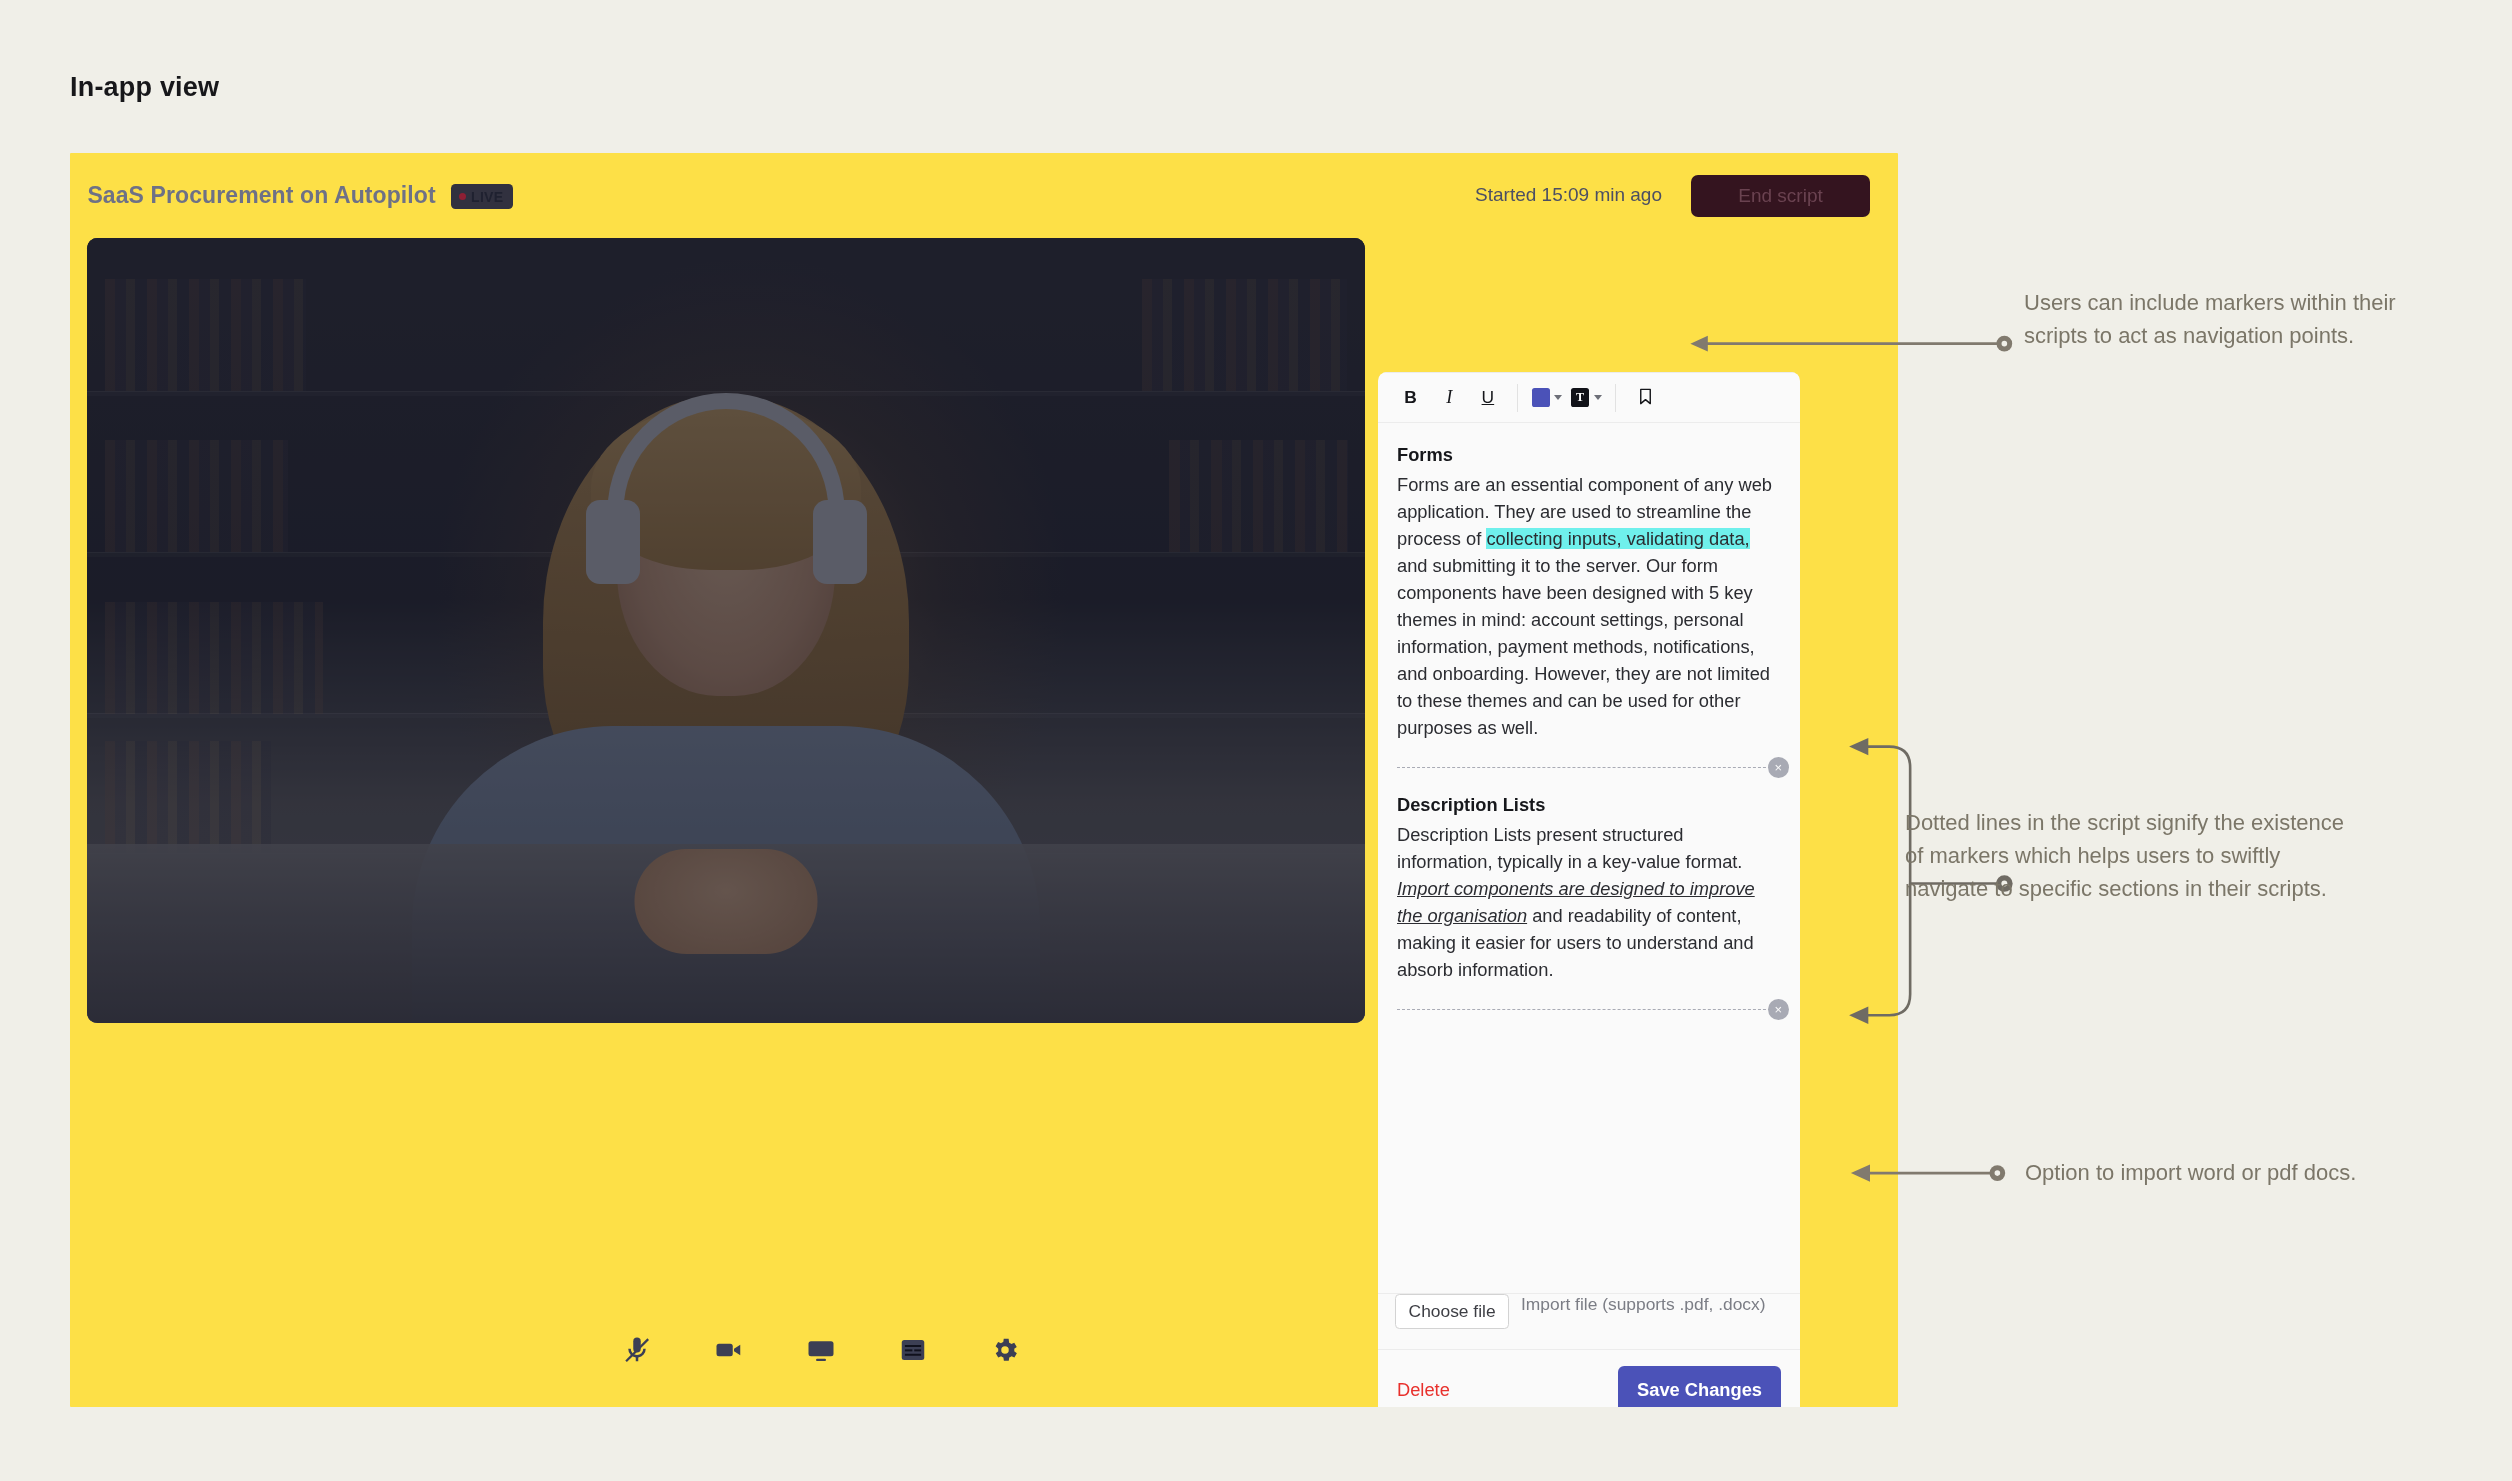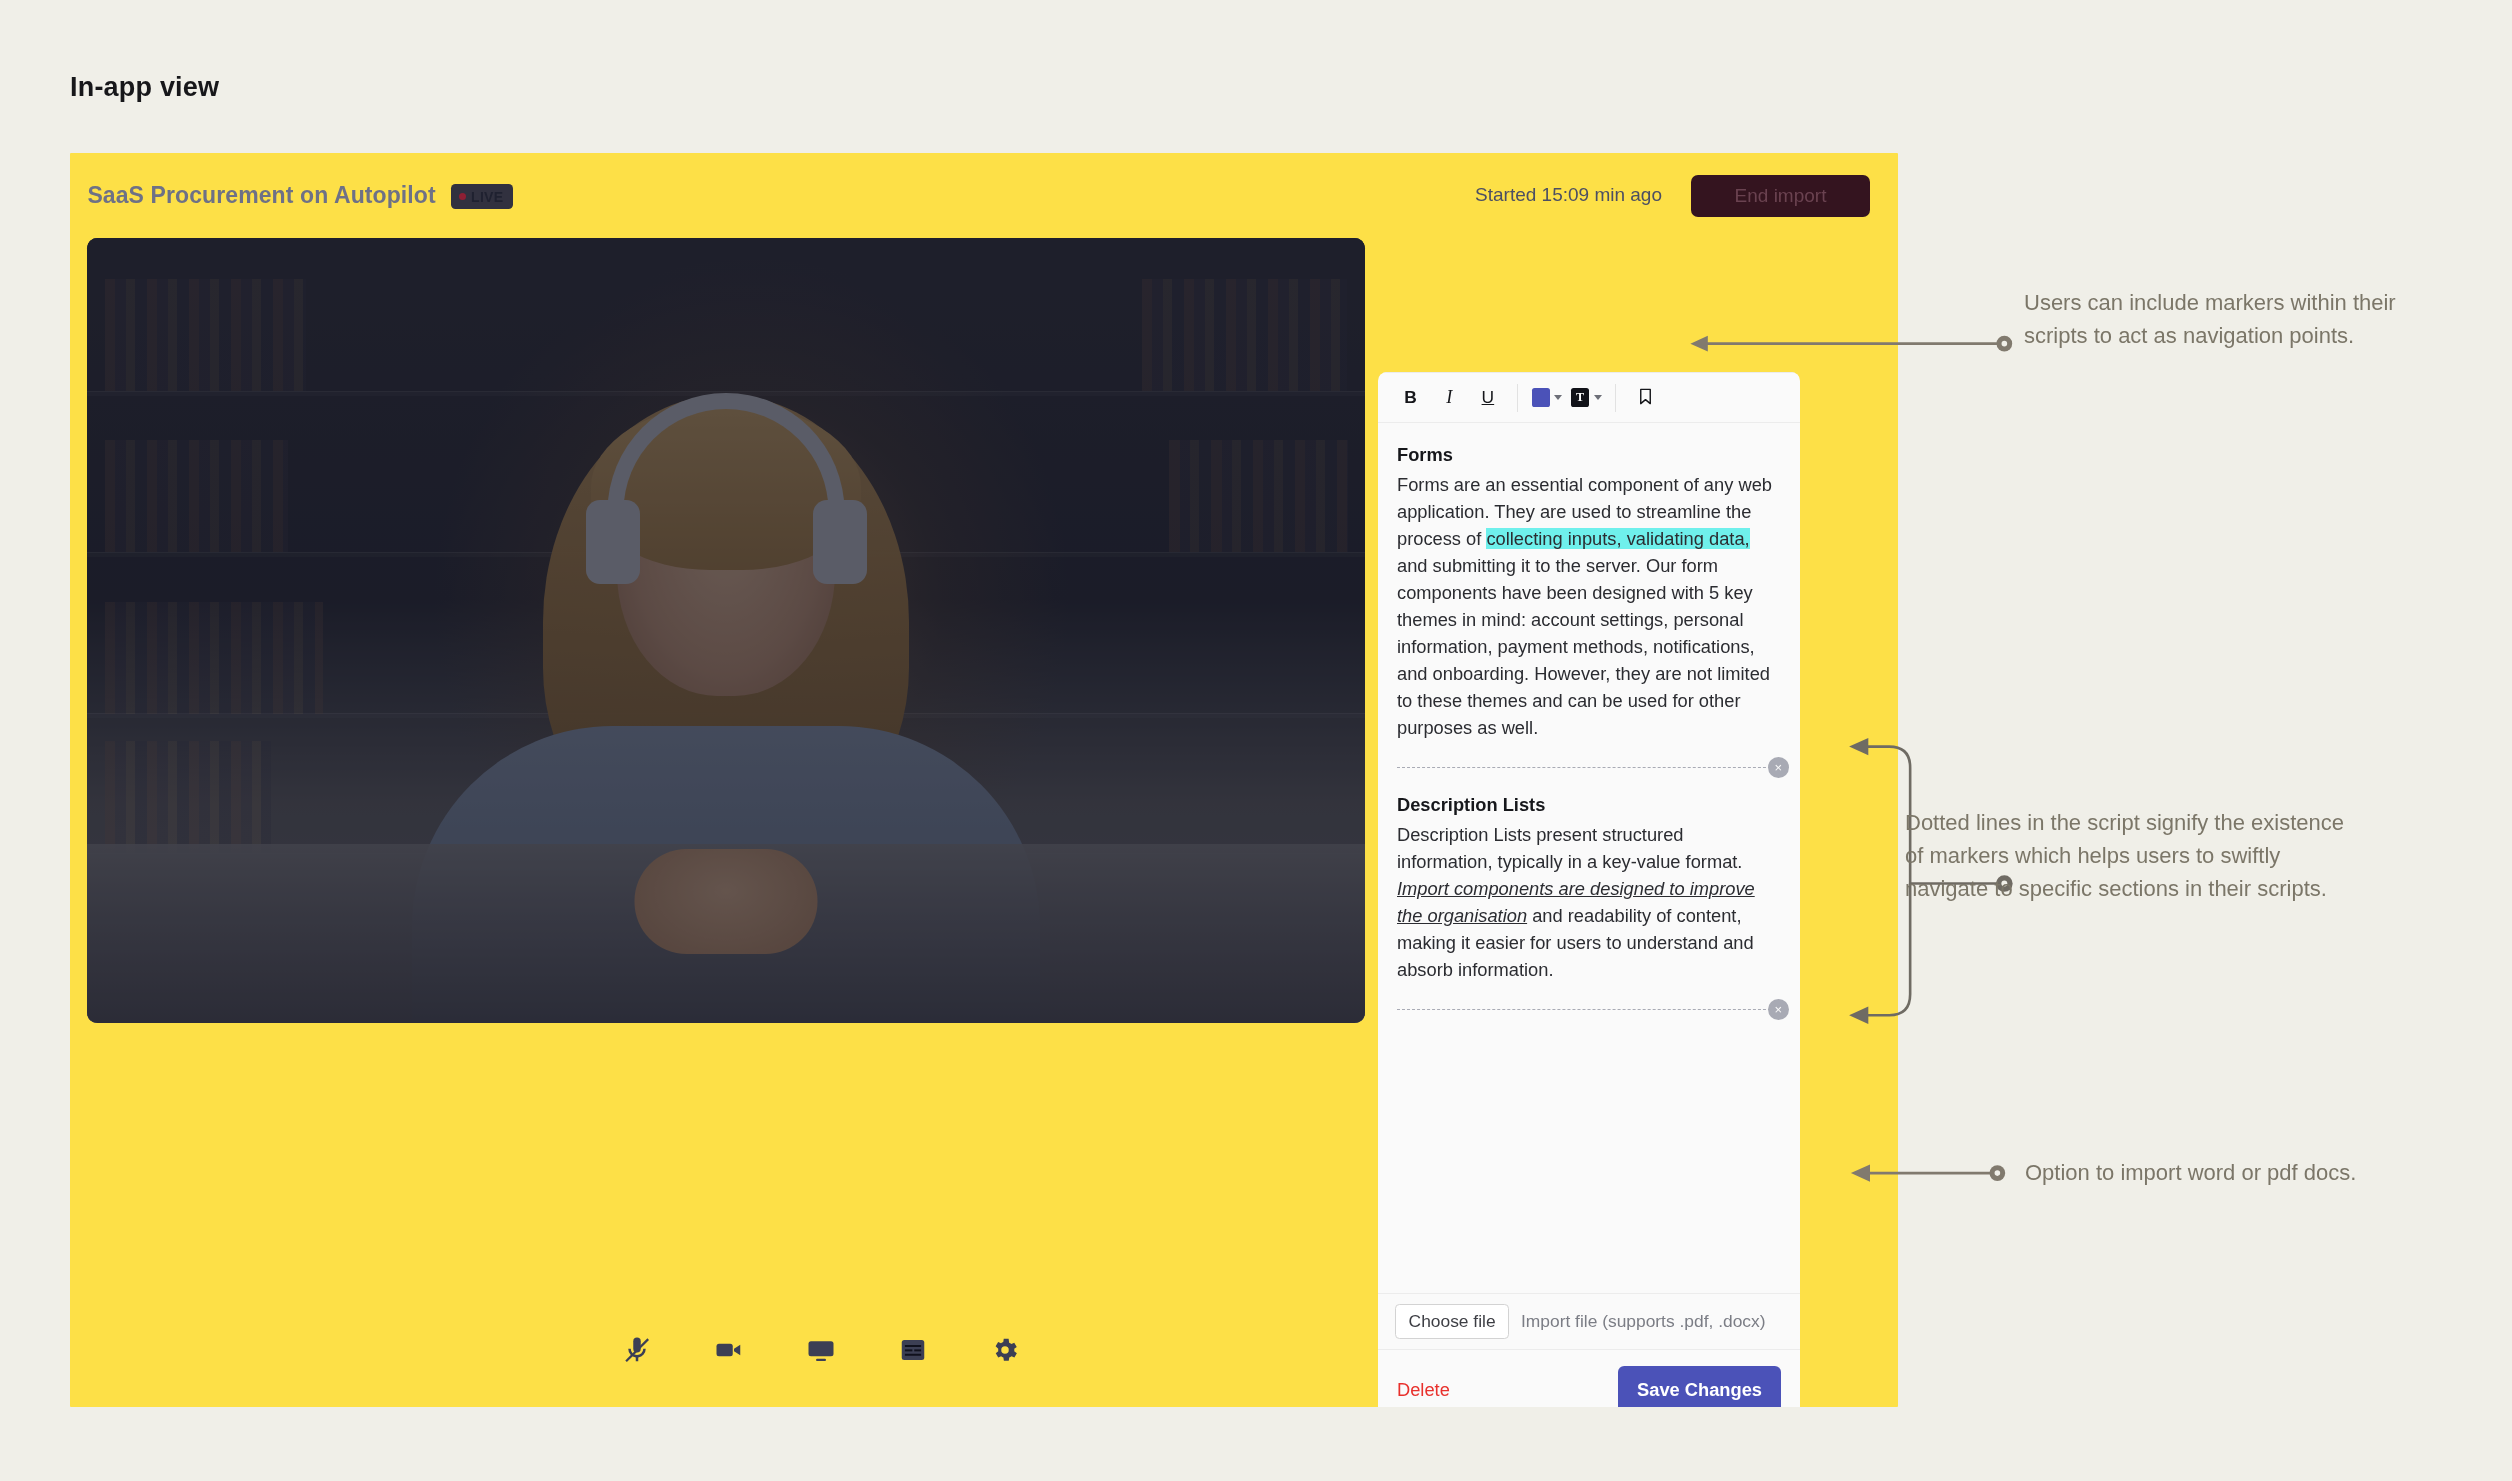--- a/index.html
+++ b/index.html
@@ -261,21 +261,21 @@
     background: #a8aab4; color: #fafafa;
     font-size: 13px; line-height: 21px; text-align: center;
     cursor: pointer;
     font-family: "Liberation Sans", sans-serif;
   }
 
   
   .import-row {
     flex: 0 0 56px; height: 56px;
     border-top: 0.9px solid #ececec;
-    display: flex; align-items: center;
+    display: flex; 
     padding: 0 17.4px;
     gap: 12.2px;
   }
   .choose-file-btn {
     height: 35px; padding: 0 12.2px;
     background: #fff; border: 0.9px solid #d3d3d3; border-radius: 4.4px;
     font-size: 17.4px; color: #3d3e44; cursor: pointer;
     font-family: "Liberation Sans", sans-serif;
   }
   .import-hint { font-size: 17.4px; color: #7b7d85; }
@@ -338,21 +338,21 @@
 
 <div class="app-window">
 
   <div class="app-header">
     <div class="meeting-title">SaaS Procurement on Autopilot</div>
     <div class="live-badge">
       <span class="live-dot"></span>
       <span class="live-text">LIVE</span>
     </div>
     <div class="started-label">Started 15:09 min ago</div>
-    <button class="end-meeting-btn">End import</button>
+    <button class="end-meeting-btn">End script</button>
   </div>
 
   <div class="video-tile">
     <div class="video-bg">
       <div class="shelf s1"></div>
       <div class="shelf s2"></div>
       <div class="shelf s3"></div>
       <div class="shelf s4"></div>
       <div class="books" style="left:17.4px;top:41px;width:201px;"></div>
       <div class="books" style="left:17.4px;top:202px;width:183px;"></div>

